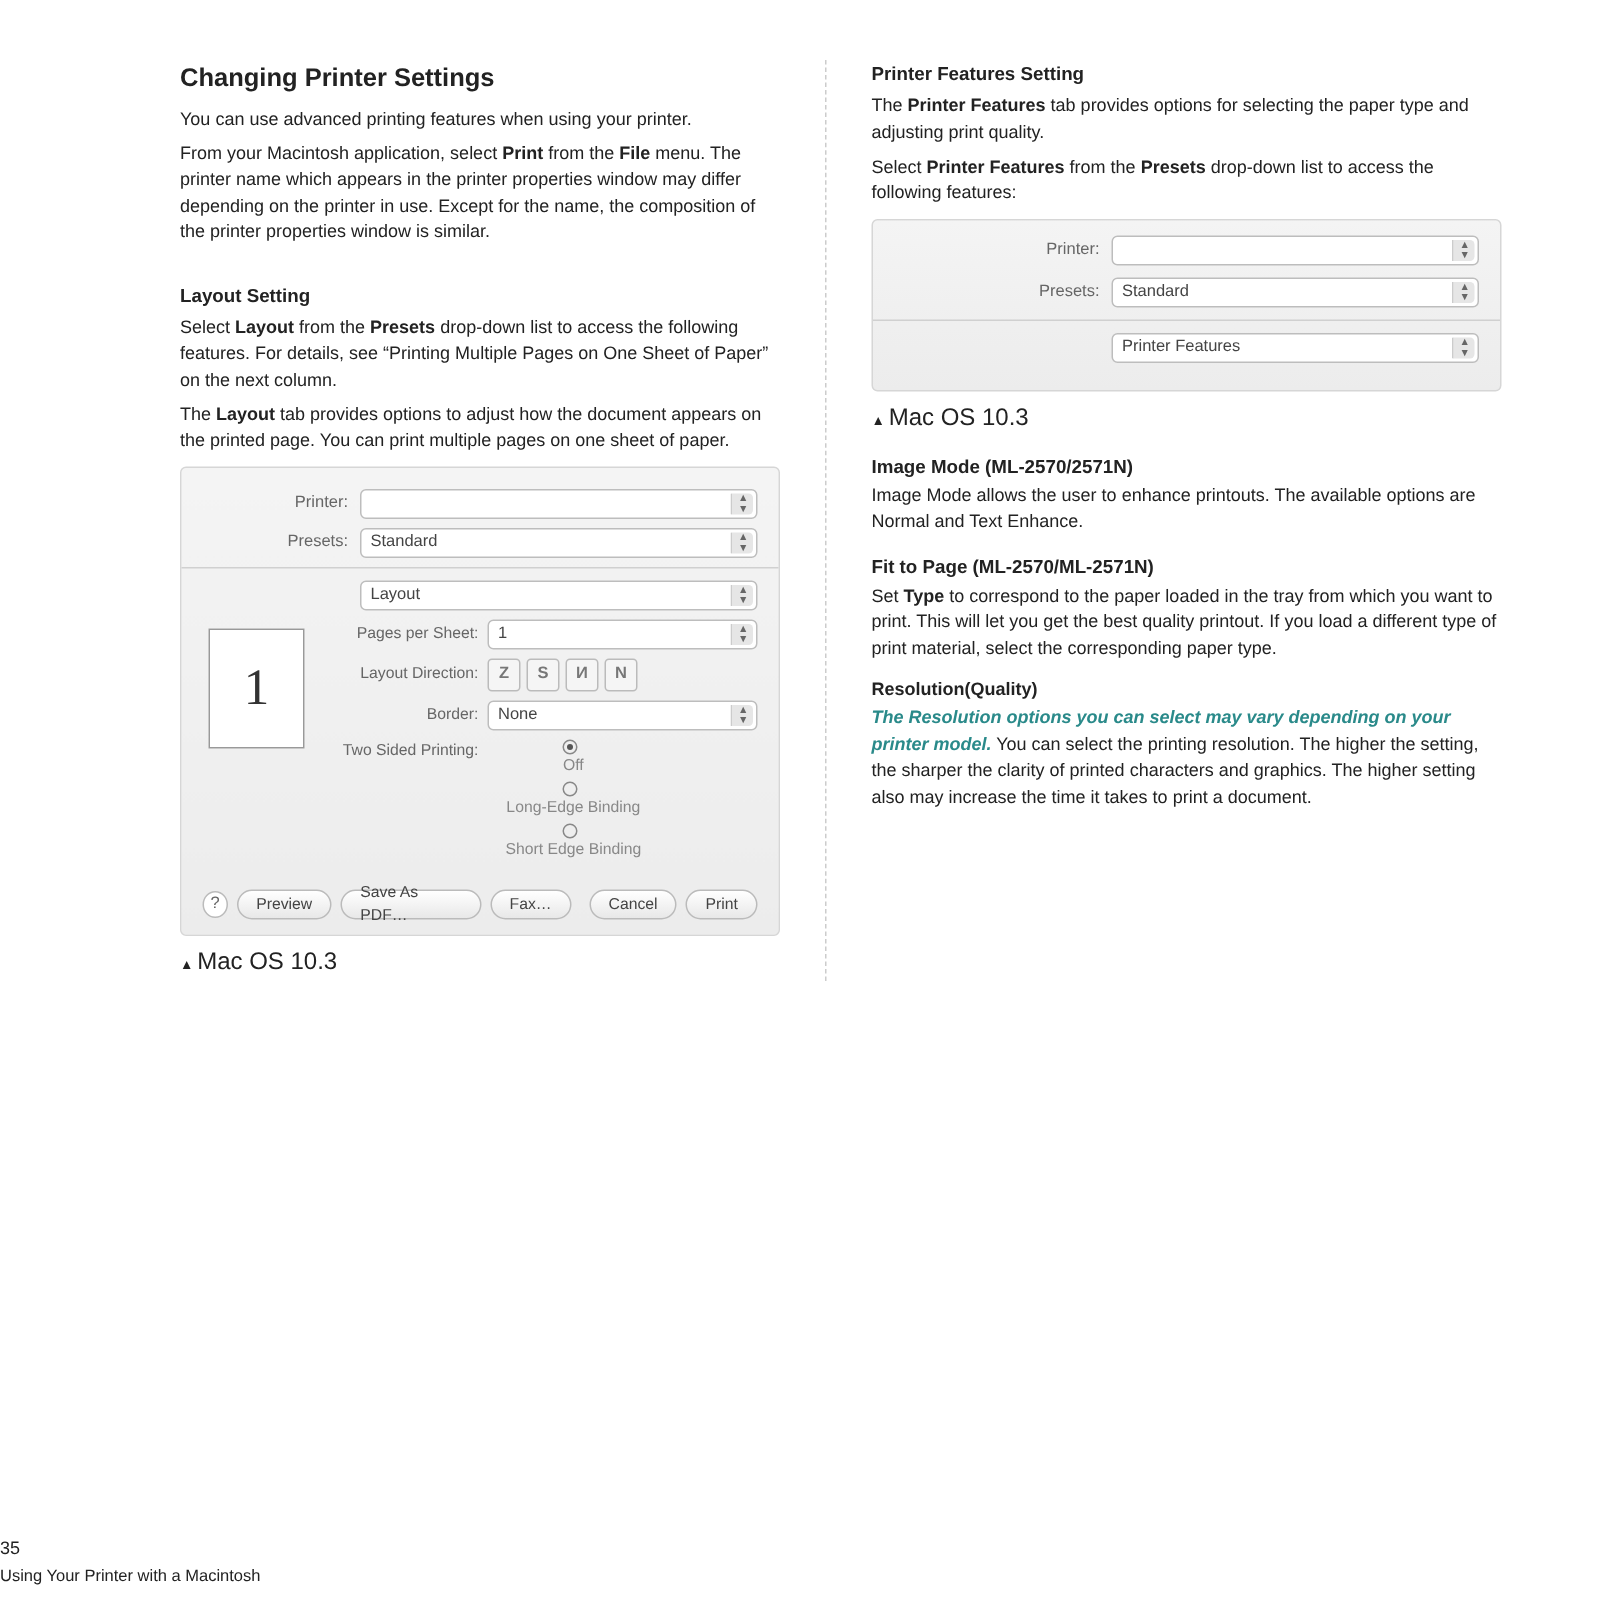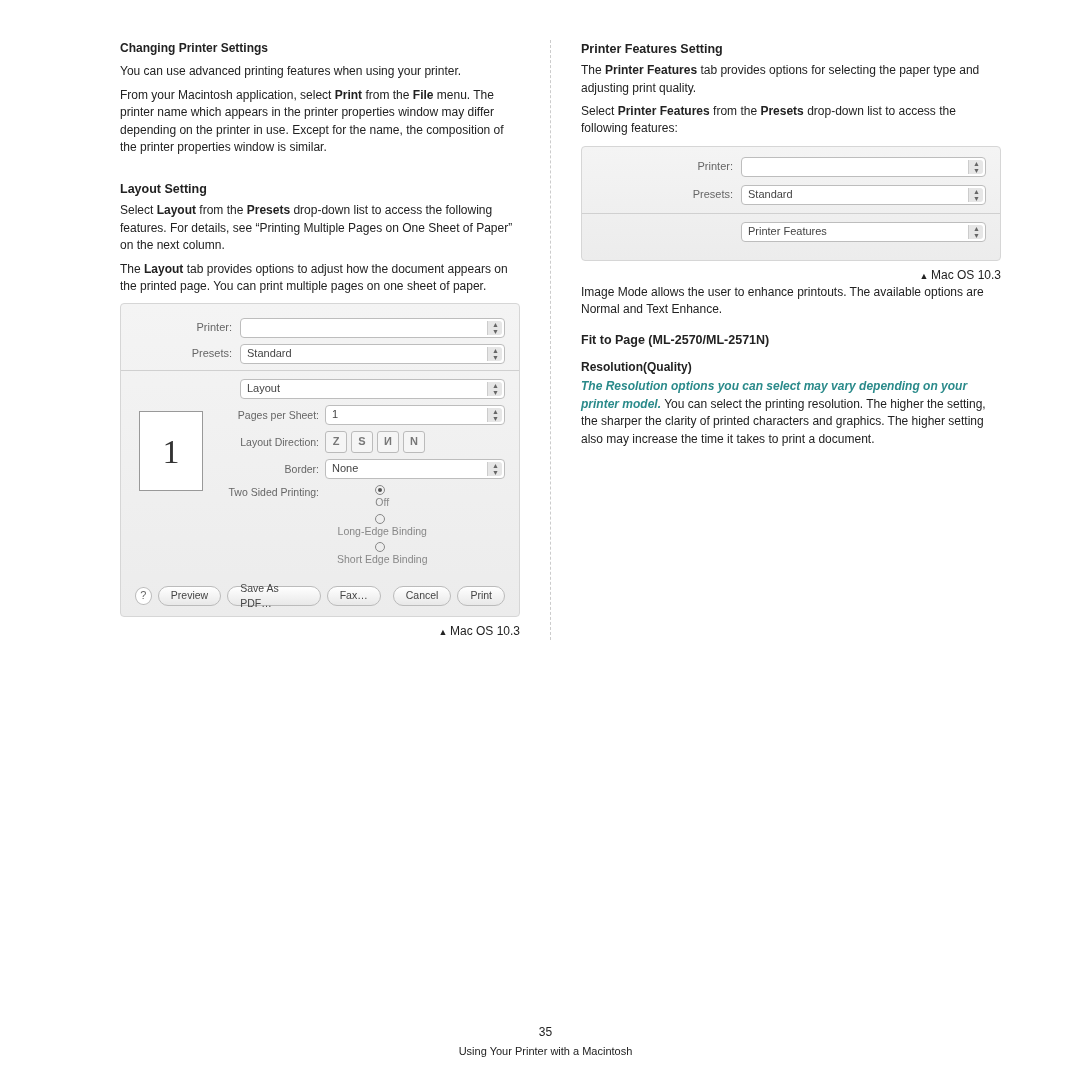--- a/index.html
+++ b/index.html
@@ -13,27 +13,27 @@
     padding: 40px 120px 20px 120px;
     position: relative;
     line-height: 1.45;
   }
   .columns { display: flex; gap: 20px; }
   .col { flex: 1; }
   .divider {
     border-left: 1px dashed #ccc;
     margin: 0 10px;
   }
-  h1 { font-size: 12px; font-weight: bold; margin-bottom: 6px; }
+  h1 { font-size: 17px; font-weight: bold; margin-bottom: 6px; }
   .subhead { font-size: 12.5px; font-weight: bold; margin-top: 24px; margin-bottom: 4px; }
   .subhead2 { font-size: 12.5px; font-weight: bold; margin-top: 12px; margin-bottom: 2px; }
   .subhead3 { font-size: 12px; font-weight: bold; margin-top: 10px; margin-bottom: 2px; }
   p { font-size: 12px; margin-bottom: 6px; }
   .italic-teal { font-style: italic; font-weight: bold; color: #2a8a8a; }
-  .caption { font-size: 12px; margin-top: 6px; text-align: right; }
+  .caption { font-size: 16px; margin-top: 6px; }
   .caption::before { content: "▲ "; font-size: 9px; }
 
   
   .mac-dialog {
     border: 1px solid #d6d6d6;
     border-radius: 4px;
     background: linear-gradient(#f4f4f4,#ececec);
     padding: 14px 14px 10px 14px;
     margin-top: 8px;
     width: 400px;
@@ -96,21 +96,21 @@
   .btn-row { display:flex; align-items:center; gap:6px; margin-top:10px; }
   .help-btn { width:18px;height:18px;border:1px solid #bbb;border-radius:50%;display:flex;align-items:center;justify-content:center;font-size:11px;color:#666;background:#fff;}
   .mac-btn { height:20px;border:1px solid #bbb;border-radius:10px;background:linear-gradient(#fff,#e8e8e8);padding:0 12px;font-size:10.5px;color:#444;display:flex;align-items:center;}
   .spacer-flex{flex:1;}
 
   
   .mac-dialog.small { width: 420px; padding:10px 14px; }
   .mac-dialog.small .dlg-row { margin-bottom:8px; }
   .mac-dialog.small .dlg-label { width:145px; }
 
-  .footer { position:absolute; bottom:20px; left:11px; right:0; text-align:center; font-size:11px; color:#222;}
+  .footer { position:absolute; bottom:20px; left:0; right:0; font-size:11px; color:#222;}
   .footer .pg { display:block; margin-bottom:3px; font-size:12px;}
 </style>
 </head>
 <body>
 
 <div class="columns">
 
   <div class="col">
     <h1>Changing Printer Settings</h1>
     <p>You can use advanced printing features when using your printer.</p>
@@ -241,24 +241,28 @@
       <div class="dlg-row">
         <div class="dlg-label"></div>
         <div class="dlg-select">
             <span>Printer Features</span>
             <span class="updown">▲<br>▼</span>
           </div>
       </div>
     </div>
     <div class="caption">Mac OS 10.3</div>
 
+    <div class="subhead2">Image Mode (ML-2570/2571N)</div>
     <p>Image Mode allows the user to enhance printouts. The available options are Normal and Text Enhance.</p>
 
     <div class="subhead2">Fit to Page (ML-2570/ML-2571N)</div>
 
+    <p>
+      <span>Set </span><b>Type</b><span> to correspond to the paper loaded in the tray from which you want to print. This will let you get the best quality printout. If you load a different type of print material, select the corresponding paper type.</span>
+    </p>
 
     <div class="subhead3">Resolution(Quality)</div>
     <p>
       <span class="italic-teal">The Resolution options you can select may vary depending on your printer model.</span><span> You can select the printing resolution. The higher the setting, the sharper the clarity of printed characters and graphics. The higher setting also may increase the time it takes to print a document.</span>
     </p>
   </div>
 </div>
 
 <div class="footer">
   <span class="pg">35</span>

